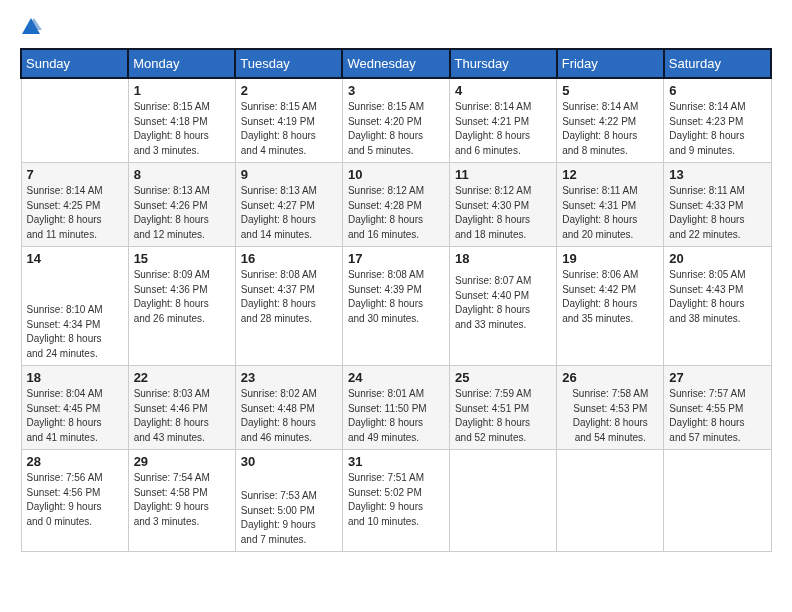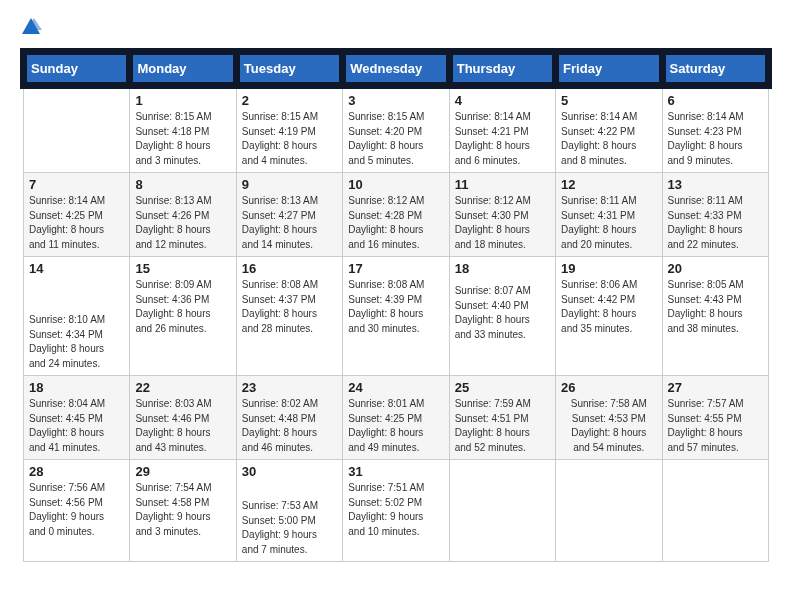--- a/index.html
+++ b/index.html
@@ -53,24 +53,24 @@
       width: 100%;
       border-collapse: collapse;
       table-layout: fixed;
     }
     thead tr {
       background-color: #2a6bbf;
     }
     thead th {
       color: #fff;
       font-size: 13px;
-      font-weight: bold;
+      font-weight: normal;
       padding: 6px 4px;
       text-align: left;
-      border: 7px solid #0f172a;
+      border: 2px solid #0f172a;
     }
     tbody td {
       vertical-align: top;
       border: 1px solid #ccc;
       padding: 4px 5px;
       font-size: 10.5px;
       color: #333;
       background: #fff;
       height: 80px;
     }
@@ -290,21 +290,21 @@
         <td>
           <span class="day-num">23</span>
           <div class="cell-info" style="white-space: pre-line;">Sunrise: 8:02 AM
 Sunset: 4:48 PM
 Daylight: 8 hours
 and 46 minutes.</div>
         </td>
         <td>
           <span class="day-num">24</span>
           <div class="cell-info" style="white-space: pre-line;">Sunrise: 8:01 AM
-Sunset: 4:25 PM
+Sunset: 11:50 PM
 Daylight: 8 hours
 and 49 minutes.</div>
         </td>
         <td>
           <span class="day-num">25</span>
           <div class="cell-info" style="white-space: pre-line;">Sunrise: 7:59 AM
 Sunset: 4:51 PM
 Daylight: 8 hours
 and 52 minutes.</div>
         </td>

